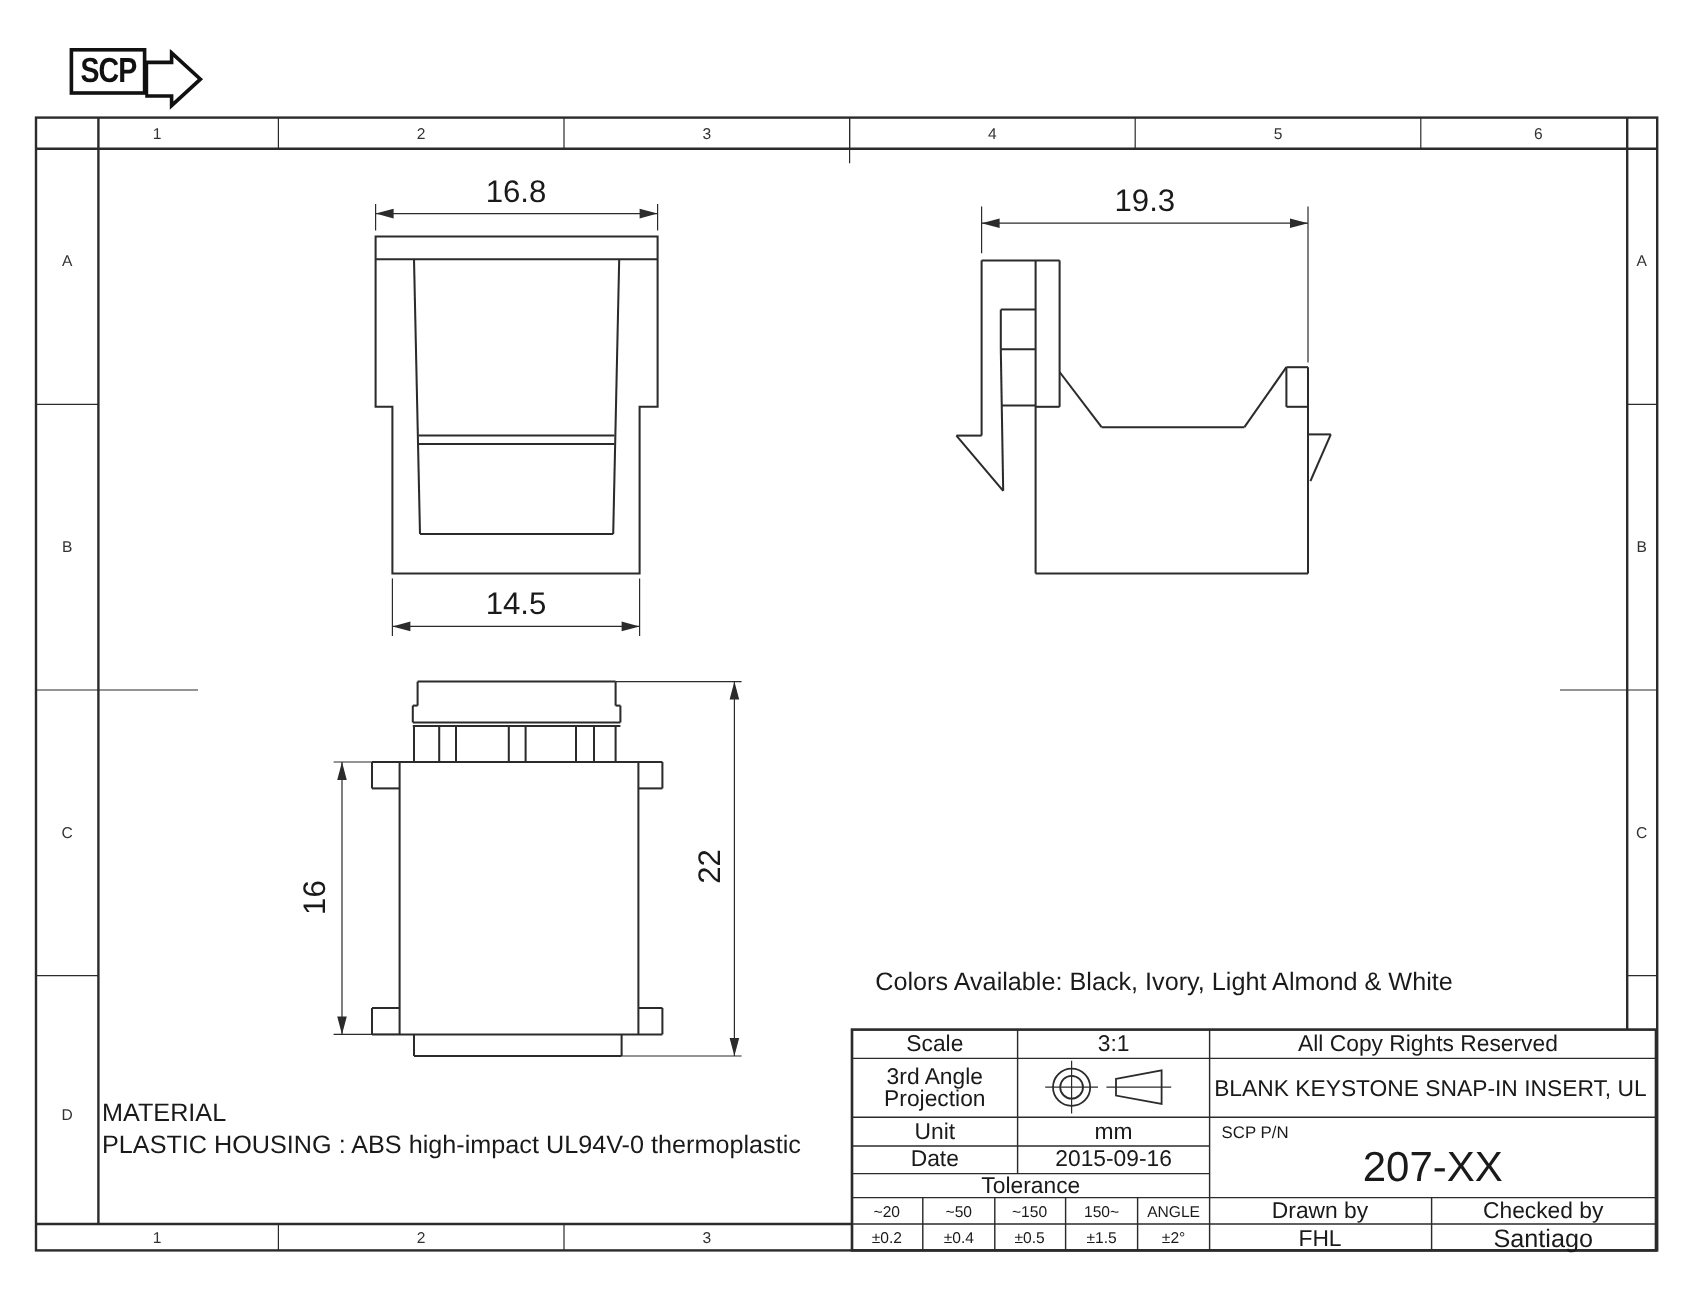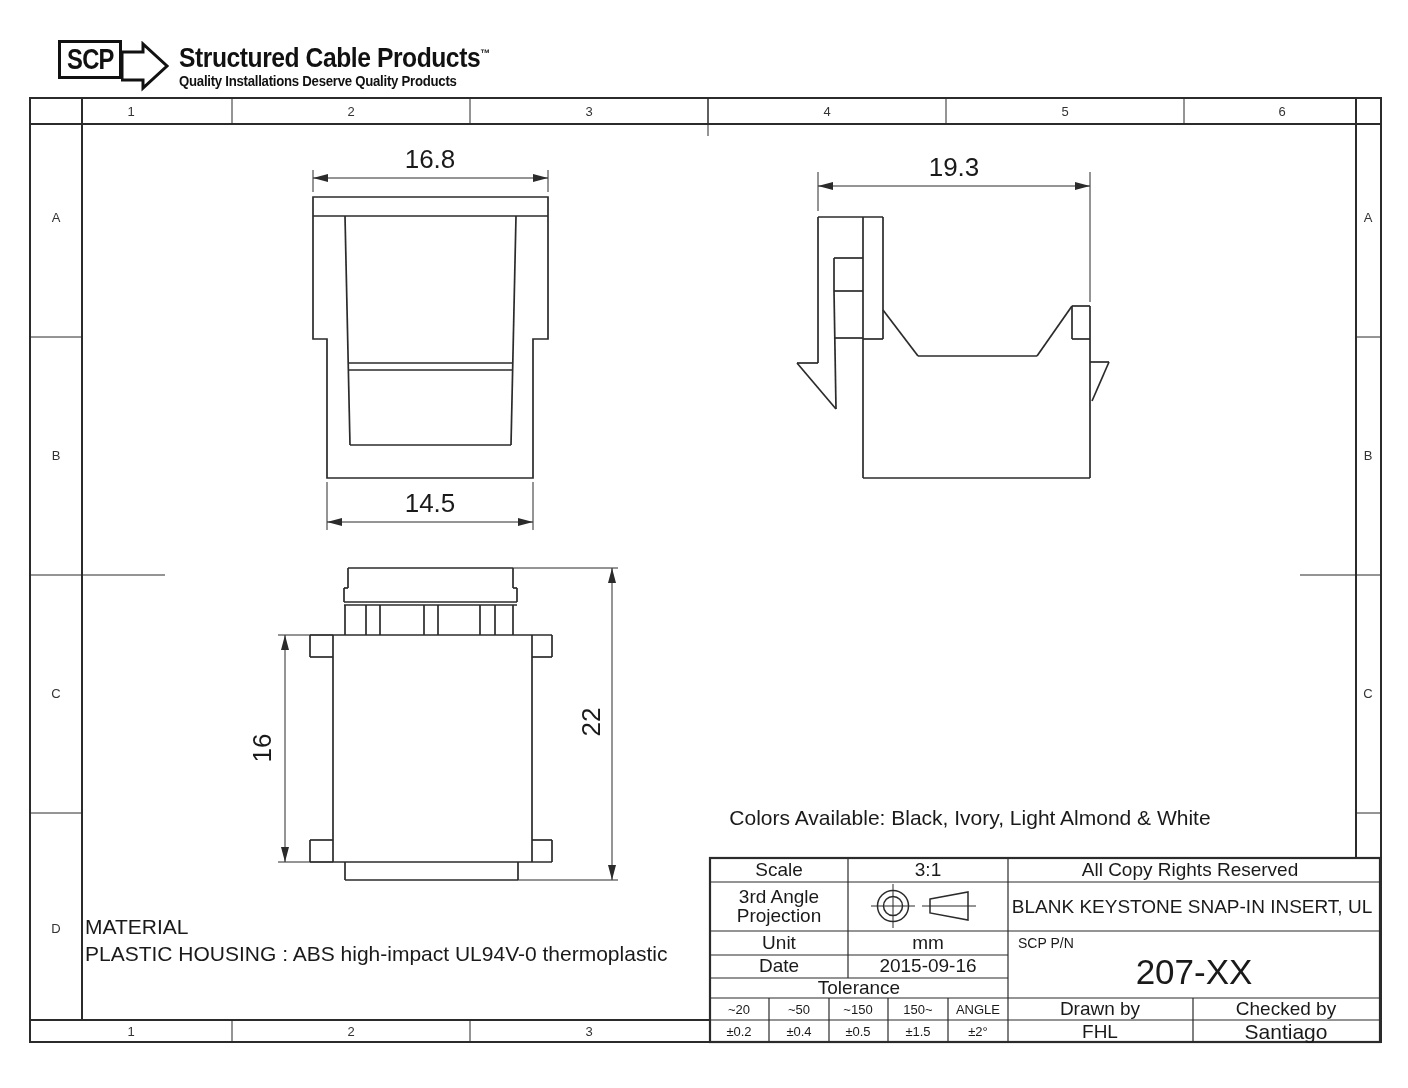--- a/index.html
+++ b/index.html
@@ -41,24 +41,20 @@
 
 <div class="stage">
 
   <div class="logo">
     <div class="logo-box">
       <span class="logo-abbr">SCP</span>
     </div>
     <svg class="logo-arrow" width="50" height="52" viewBox="0 0 50 52">
       <polygon points="1,11 22,11 22,3 46,25 22,47 22,39 1,39" fill="#fff" stroke="#111" stroke-width="3"></polygon>
     </svg>
-    <div class="logo-text">
-      <div class="logo-title"><span>Structured Cable Products</span><sup>™</sup></div>
-      <div class="logo-tagline">Quality Installations Deserve Quality Products</div>
-    </div>
   </div>
 
   <svg width="1408" height="1088" viewBox="0 0 1408 1088" style="position:absolute;left:0;top:0;">
 
     <g>
       <rect class="ln frame" x="30" y="98" width="1351" height="944"></rect>
       <line class="ln frame" x1="30" y1="124" x2="1381" y2="124"></line>
       <line class="ln frame" x1="30" y1="1020" x2="710" y2="1020"></line>
       <line class="ln frame" x1="82" y1="98" x2="82" y2="1020"></line>
       <line class="ln frame" x1="1356" y1="98" x2="1356" y2="858"></line>

